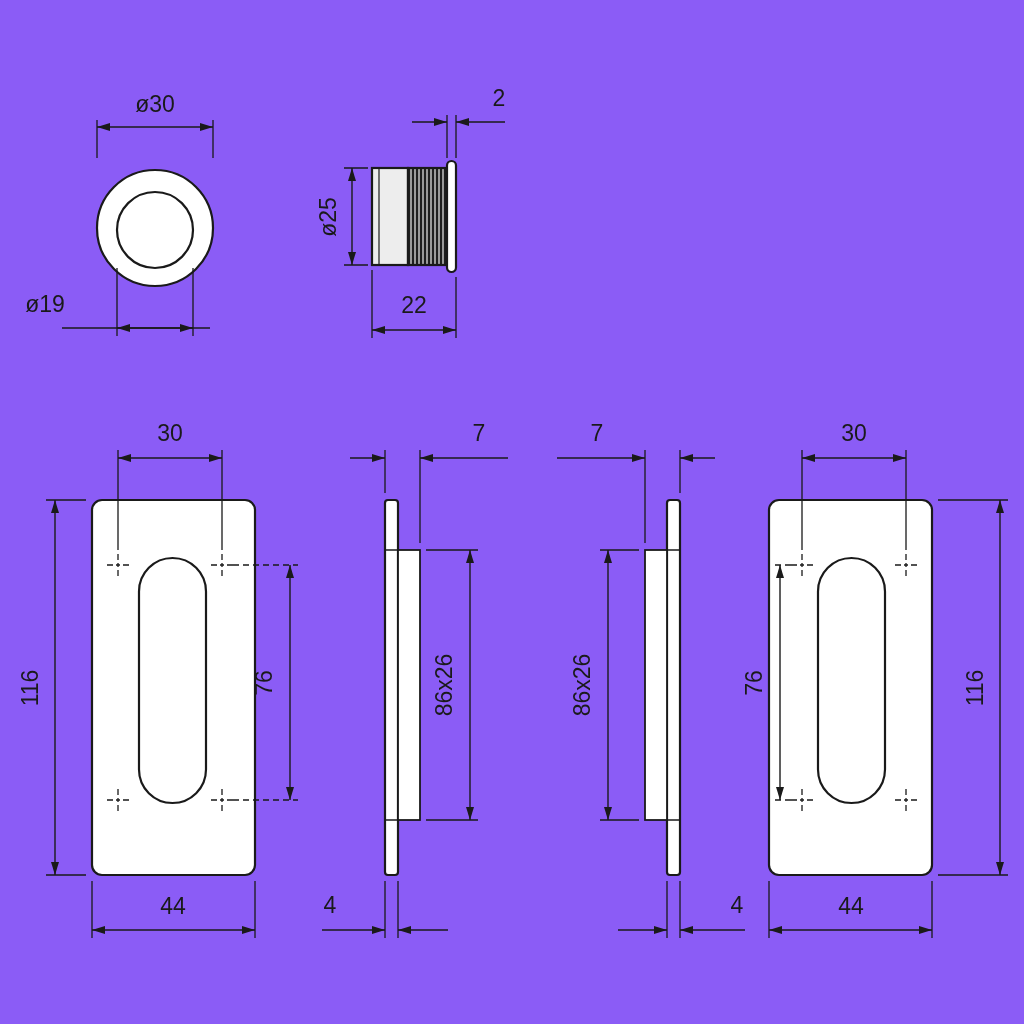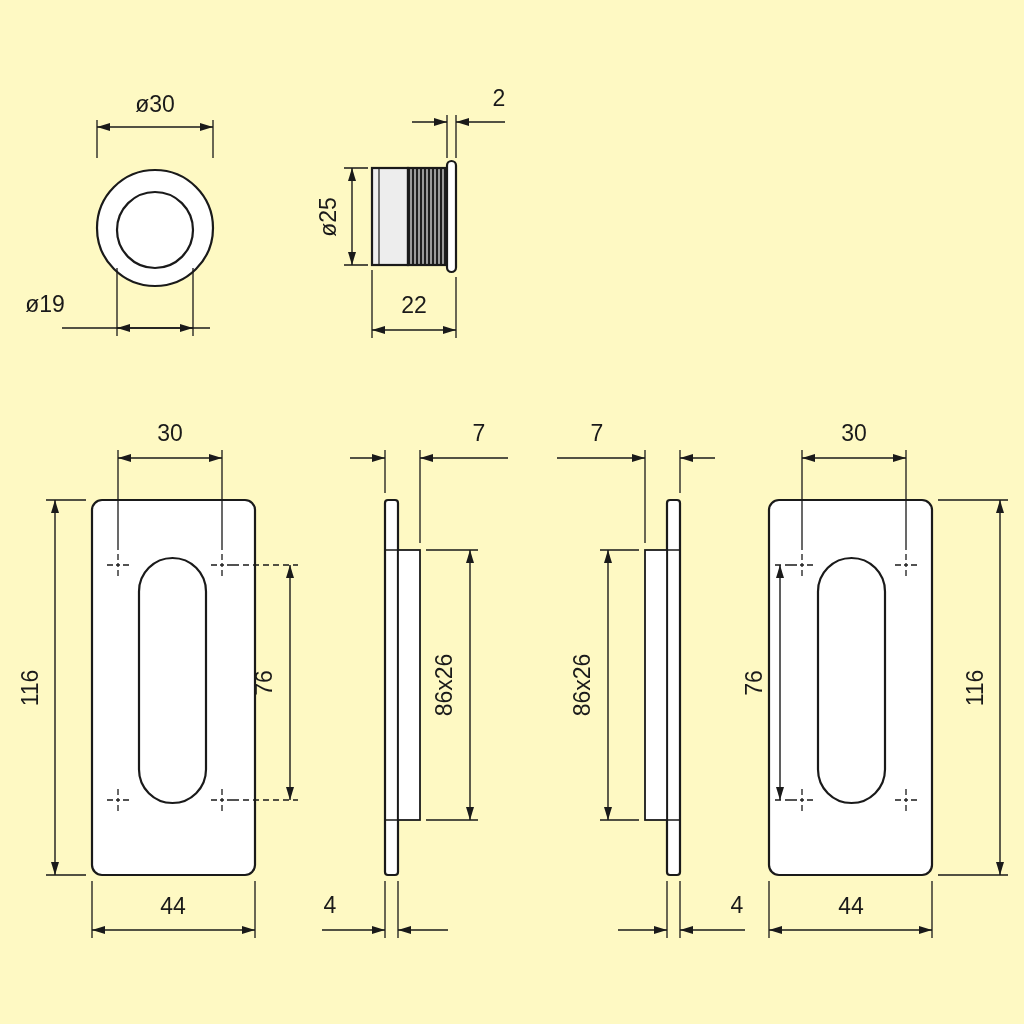--- a/index.html
+++ b/index.html
@@ -1,17 +1,17 @@
 <!DOCTYPE html>
 <html><head>
 <meta charset="utf-8">
 <style>
   html,body{margin:0;padding:0;background:#ffffff;}
   .canvas{
-    width:1024px;height:1024px;background:#fef9c3;position:relative;
+    width:1024px;height:1024px;background:#8b5cf6;position:relative;
     font-family:"Liberation Sans",sans-serif;overflow:hidden;
   }
   svg{display:block;}
   svg text{
     font-family:"Liberation Sans",sans-serif;
     font-size:23px;
     fill:#1a1a1a;
   }
   .ol{fill:#ffffff;stroke:#1a1a1a;stroke-width:2.2;}
   .olthin{fill:#ffffff;stroke:#1a1a1a;stroke-width:1.8;}

